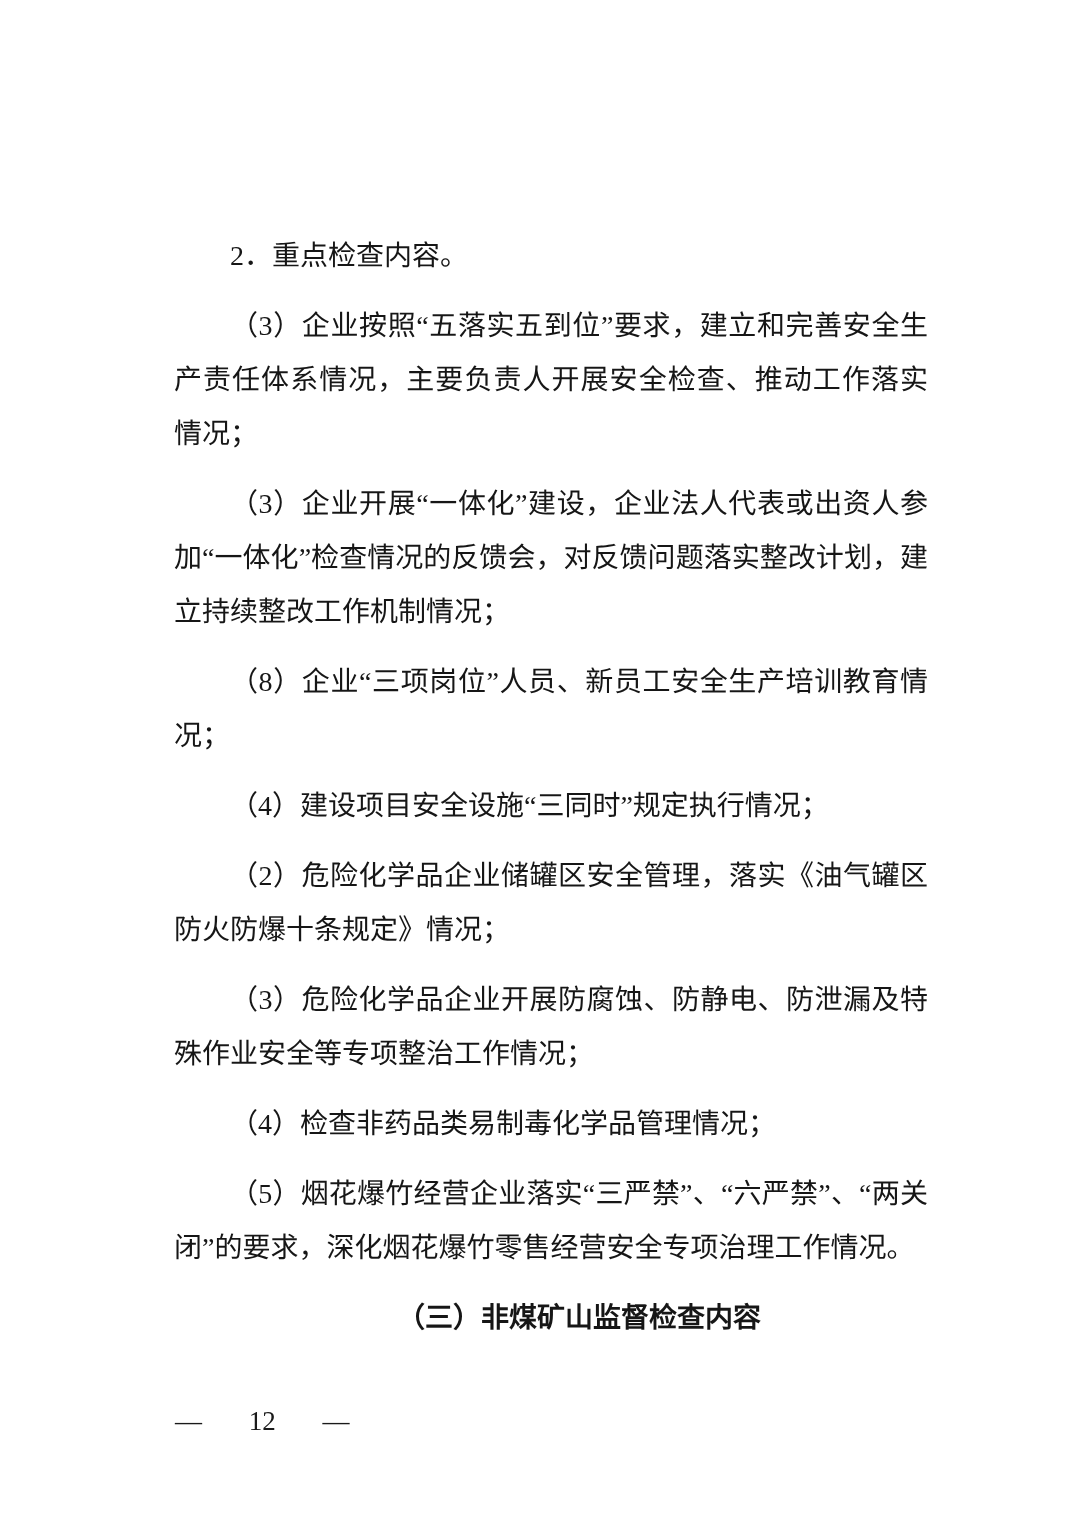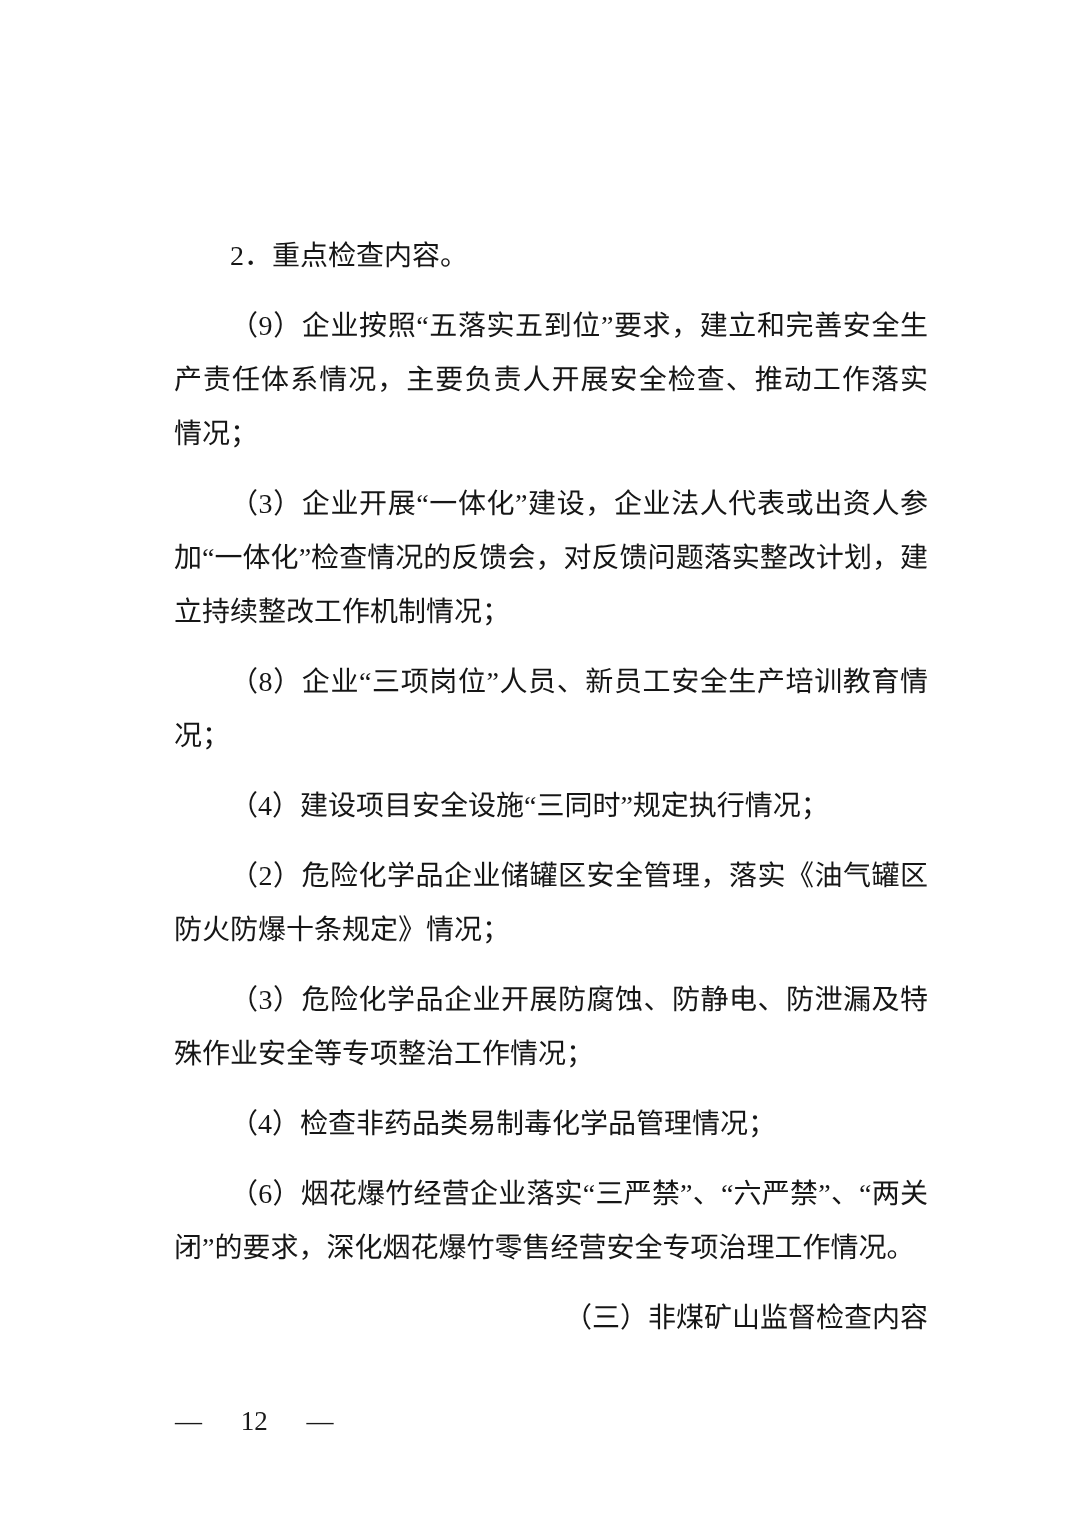--- a/index.html
+++ b/index.html
@@ -24,51 +24,51 @@
     line-height: 54px;
     text-align: justify;
     text-justify: distribute;
     text-justify: inter-ideograph;
     text-justify: inter-character;
     text-indent: 2em;
     word-break: break-all;
     font-weight: 400;
   }
   .para.heading {
-    font-weight: 400;
-    text-align: right;
+    font-weight: 700;
+    text-align: center;
   }
   .footer {
     position: absolute;
     left: 143px;
     top: 1381px;
     font-size: 27px;
     line-height: 32px;
     color: #1a1a1a;
     white-space: nowrap;
   }
   .footer .dash { letter-spacing: 0; }
-  .footer .pagenum { margin: 0 16px; }
+  .footer .pagenum { margin: 0 24px; }
 </style>
 </head>
 <body>
 
 <div class="page">
 
   <div class="doc-body">
 
   <p class="para">2．重点检查内容。</p>
-      <p class="para">（9）企业按照“五落实五到位”要求，建立和完善安全生产责任体系情况，主要负责人开展安全检查、推动工作落实情况；</p>
+      <p class="para">（3）企业按照“五落实五到位”要求，建立和完善安全生产责任体系情况，主要负责人开展安全检查、推动工作落实情况；</p>
       <p class="para">（3）企业开展“一体化”建设，企业法人代表或出资人参加“一体化”检查情况的反馈会，对反馈问题落实整改计划，建立持续整改工作机制情况；</p>
       <p class="para">（8）企业“三项岗位”人员、新员工安全生产培训教育情况；</p>
       <p class="para">（4）建设项目安全设施“三同时”规定执行情况；</p>
       <p class="para">（2）危险化学品企业储罐区安全管理，落实《油气罐区防火防爆十条规定》情况；</p>
       <p class="para">（3）危险化学品企业开展防腐蚀、防静电、防泄漏及特殊作业安全等专项整治工作情况；</p>
       <p class="para">（4）检查非药品类易制毒化学品管理情况；</p>
-      <p class="para">（6）烟花爆竹经营企业落实“三严禁”、“六严禁”、“两关闭”的要求，深化烟花爆竹零售经营安全专项治理工作情况。</p>
+      <p class="para">（5）烟花爆竹经营企业落实“三严禁”、“六严禁”、“两关闭”的要求，深化烟花爆竹零售经营安全专项治理工作情况。</p>
       <p class="para heading">（三）非煤矿山监督检查内容</p>
     </div>
 
   <div class="footer">
     <span class="dash">—</span>
     <span class="pagenum">12</span>
     <span class="dash">—</span>
   </div>
 
 </div>

